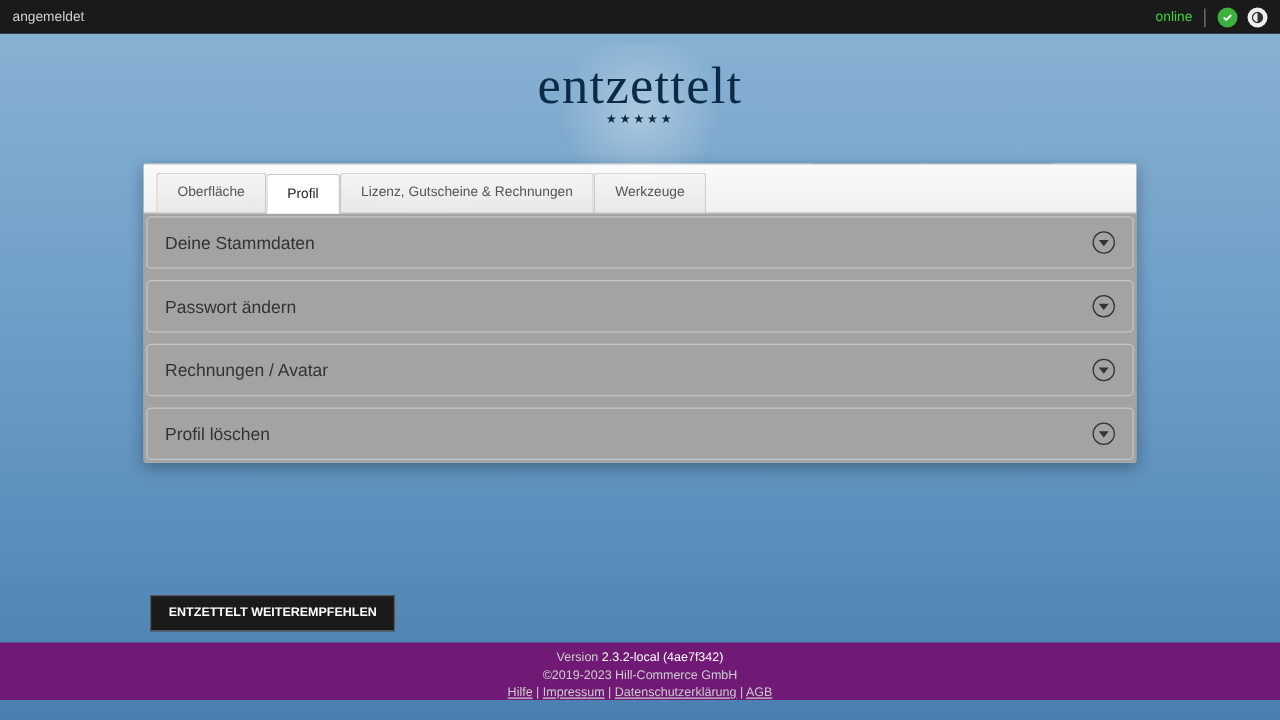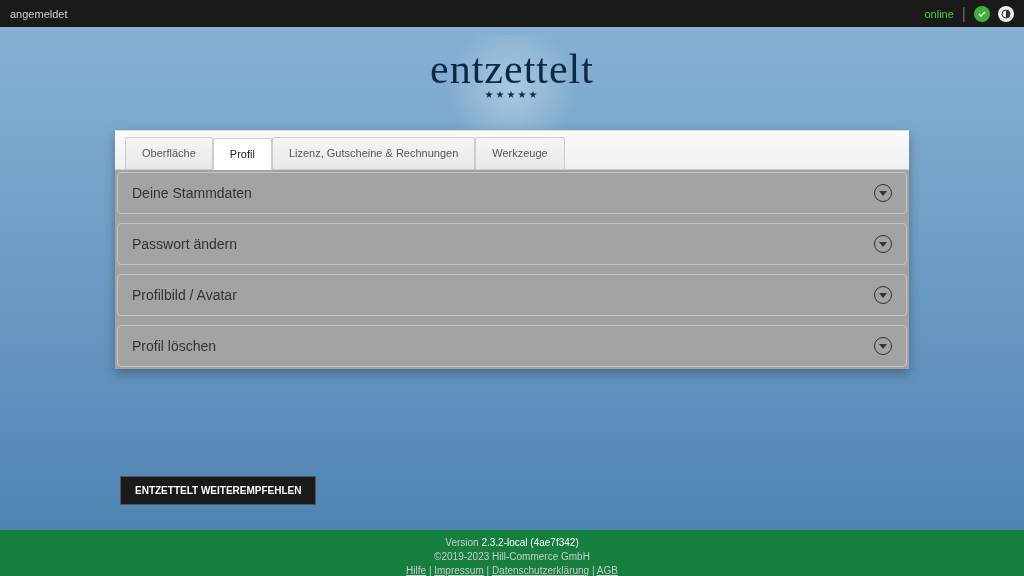--- a/index.html
+++ b/index.html
@@ -24,21 +24,21 @@
 .panel-title { font-size: 22px; color: #2a2a2a; font-weight: 300; }
 .tabs { display: flex; border-top: 1px solid #ddd; padding-left: 10px; background: linear-gradient(#fafafa, #f0f0f0); }
 .tab { padding: 9px 16px; font-size: 11px; color: #555; border: 1px solid #ccc; border-bottom: none; margin-top: 6px; margin-right: 0; background: linear-gradient(#f5f5f5, #e8e8e8); cursor: pointer; border-radius: 3px 3px 0 0; }
 .tab.active { background: #fff; color: #222; position: relative; top: 1px; border-bottom: 1px solid #fff; }
 .tab-content { padding: 2px; background: #a3a3a3; border-top: 1px solid #ccc; }
 .acc-item { border: 1px solid #c5c5c5; border-radius: 4px; margin-bottom: 9px; padding: 11px 14px; display: flex; justify-content: space-between; align-items: center; cursor: pointer; }
 .acc-label { font-size: 14px; color: #333; font-weight: 300; }
 .acc-toggle { width: 18px; height: 18px; border: 1.5px solid #333; border-radius: 50%; display: flex; align-items: center; justify-content: center; }
 .acc-toggle::after { content: ''; width: 0; height: 0; border-left: 4px solid transparent; border-right: 4px solid transparent; border-top: 5px solid #333; }
 .recommend { position: absolute; left: 120px; top: 476px; background: #1a1a1a; border: 1px solid #555; color: #fff; font-size: 10px; font-weight: bold; padding: 8px 14px; cursor: pointer; }
-.footer { position: absolute; bottom: 0; left: 0; right: 0; height: 46px; background: #15803d; color: #ccc; font-size: 10px; text-align: center; padding-top: 6px; line-height: 1.4; }
+.footer { position: absolute; bottom: 16px; left: 0; right: 0; height: 46px; background: #701a75; color: #ccc; font-size: 10px; text-align: center; padding-top: 6px; line-height: 1.4; }
 .footer a { color: #ccc; text-decoration: underline; }
 .version-strong { color: #fff; }
 </style>
 </head>
 <body>
 
 <div class="topbar">
   <div class="topbar-left">angemeldet</div>
   <div class="topbar-right">
     <span class="online-text">online</span>
@@ -79,21 +79,21 @@
   <div class="tab-content">
     <div class="acc-item">
       <span class="acc-label">Deine Stammdaten</span>
       <span class="acc-toggle"></span>
     </div>
     <div class="acc-item">
       <span class="acc-label">Passwort ändern</span>
       <span class="acc-toggle"></span>
     </div>
     <div class="acc-item">
-      <span class="acc-label">Profilbild / Avatar</span>
+      <span class="acc-label">Rechnungen / Avatar</span>
       <span class="acc-toggle"></span>
     </div>
     <div class="acc-item" style="margin-bottom:0">
       <span class="acc-label">Profil löschen</span>
       <span class="acc-toggle"></span>
     </div>
   </div>
 </div>
 
 <div class="recommend">ENTZETTELT WEITEREMPFEHLEN</div>

